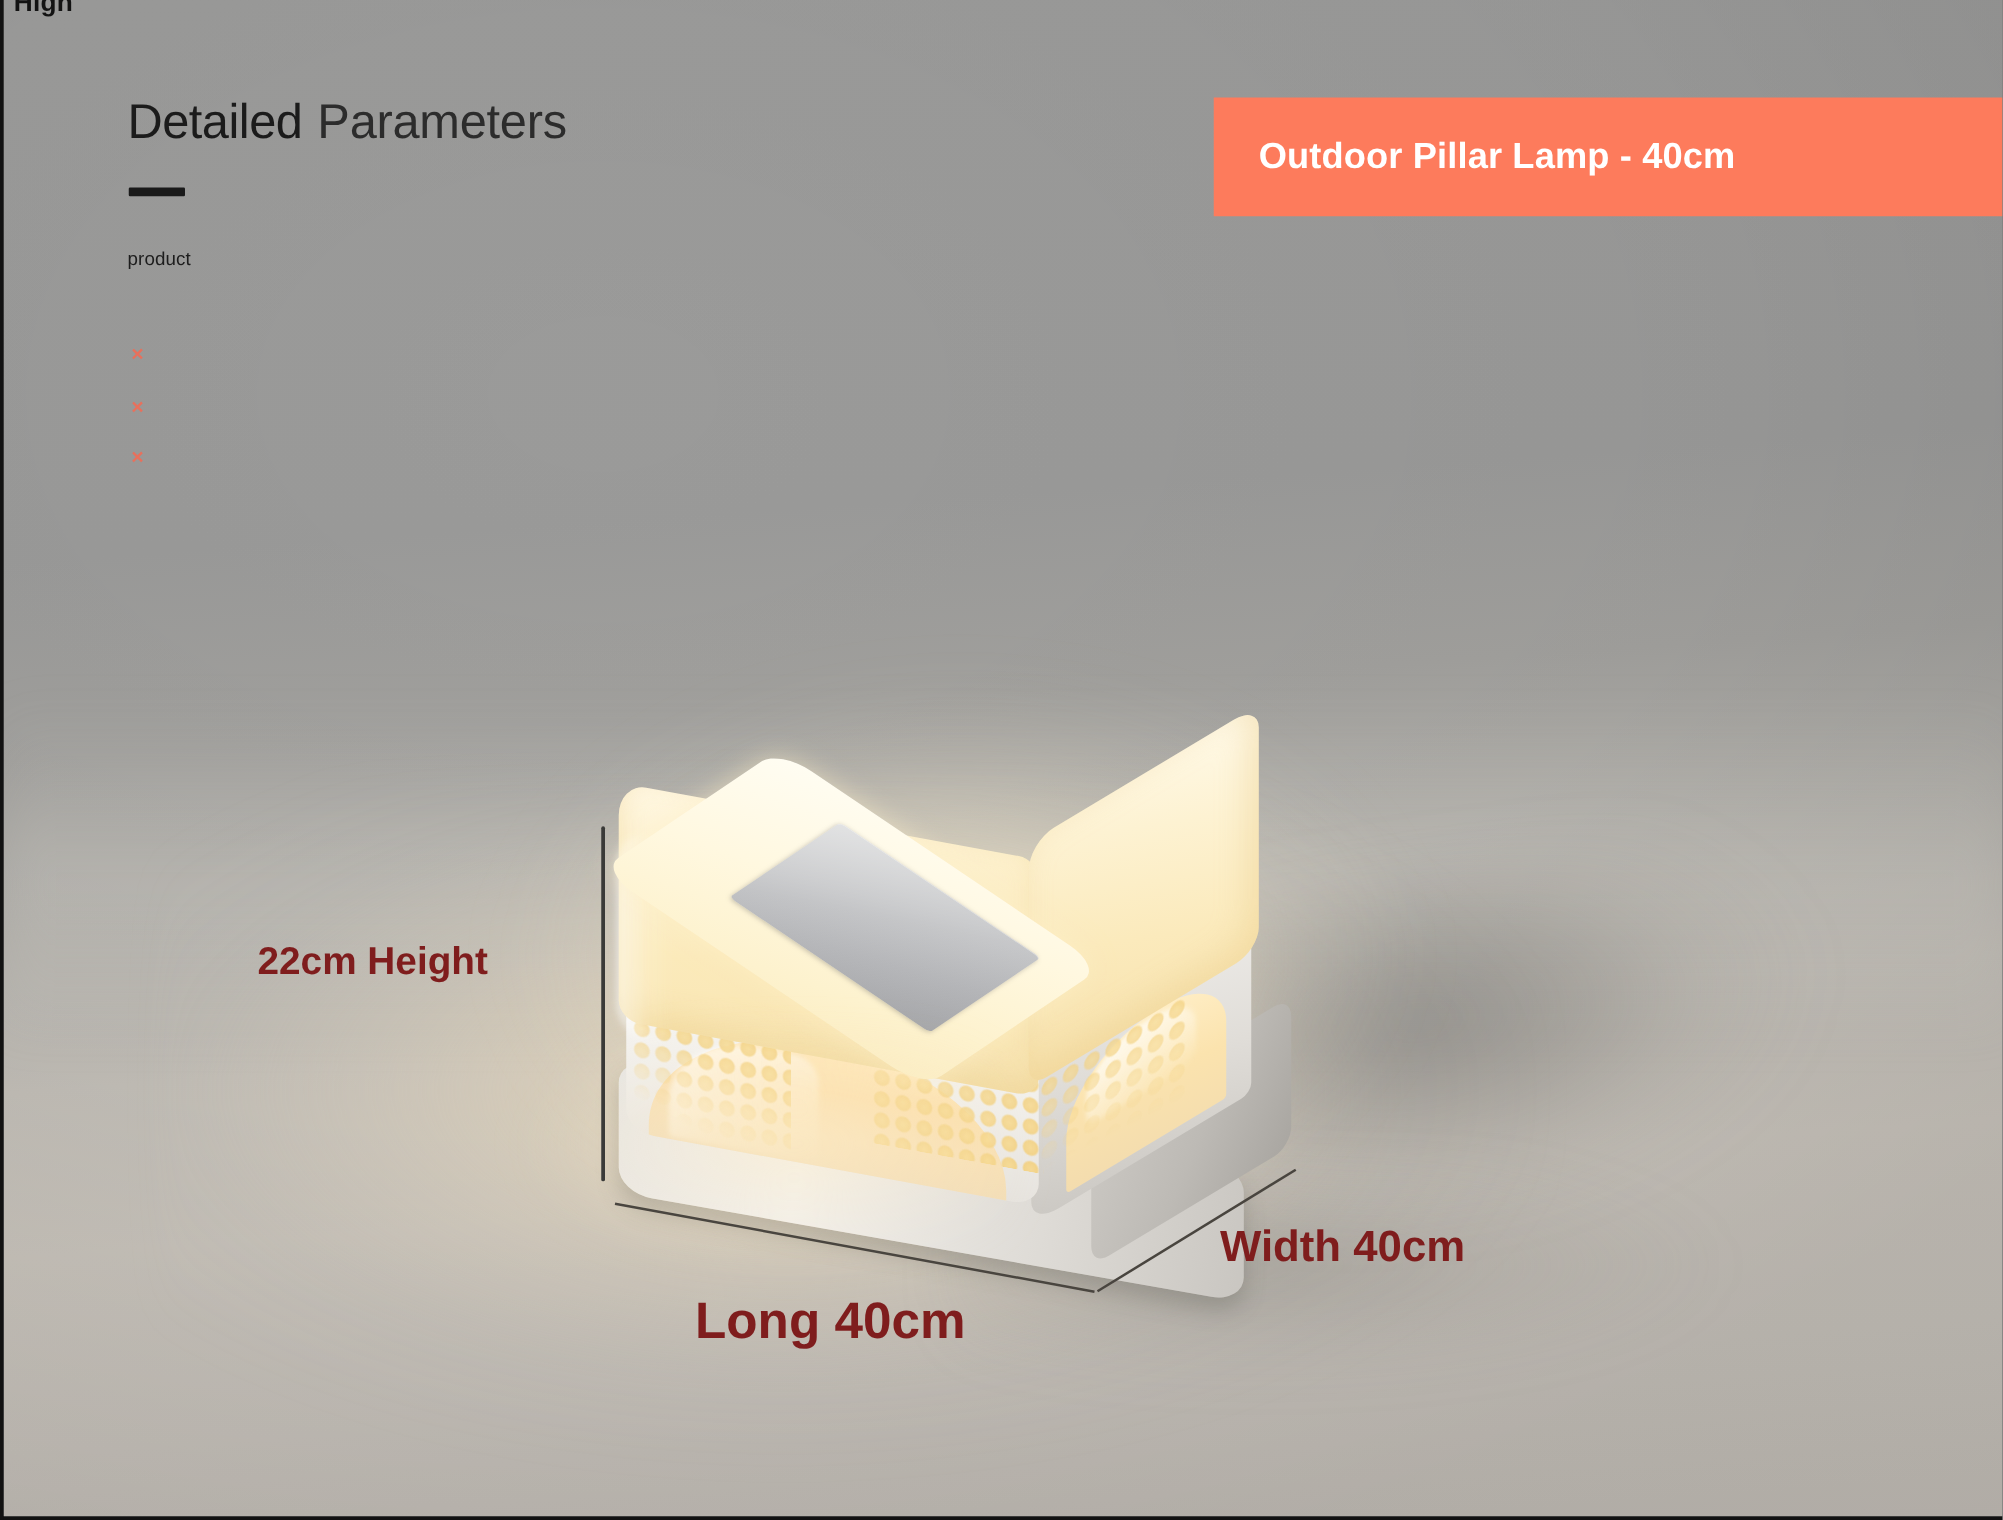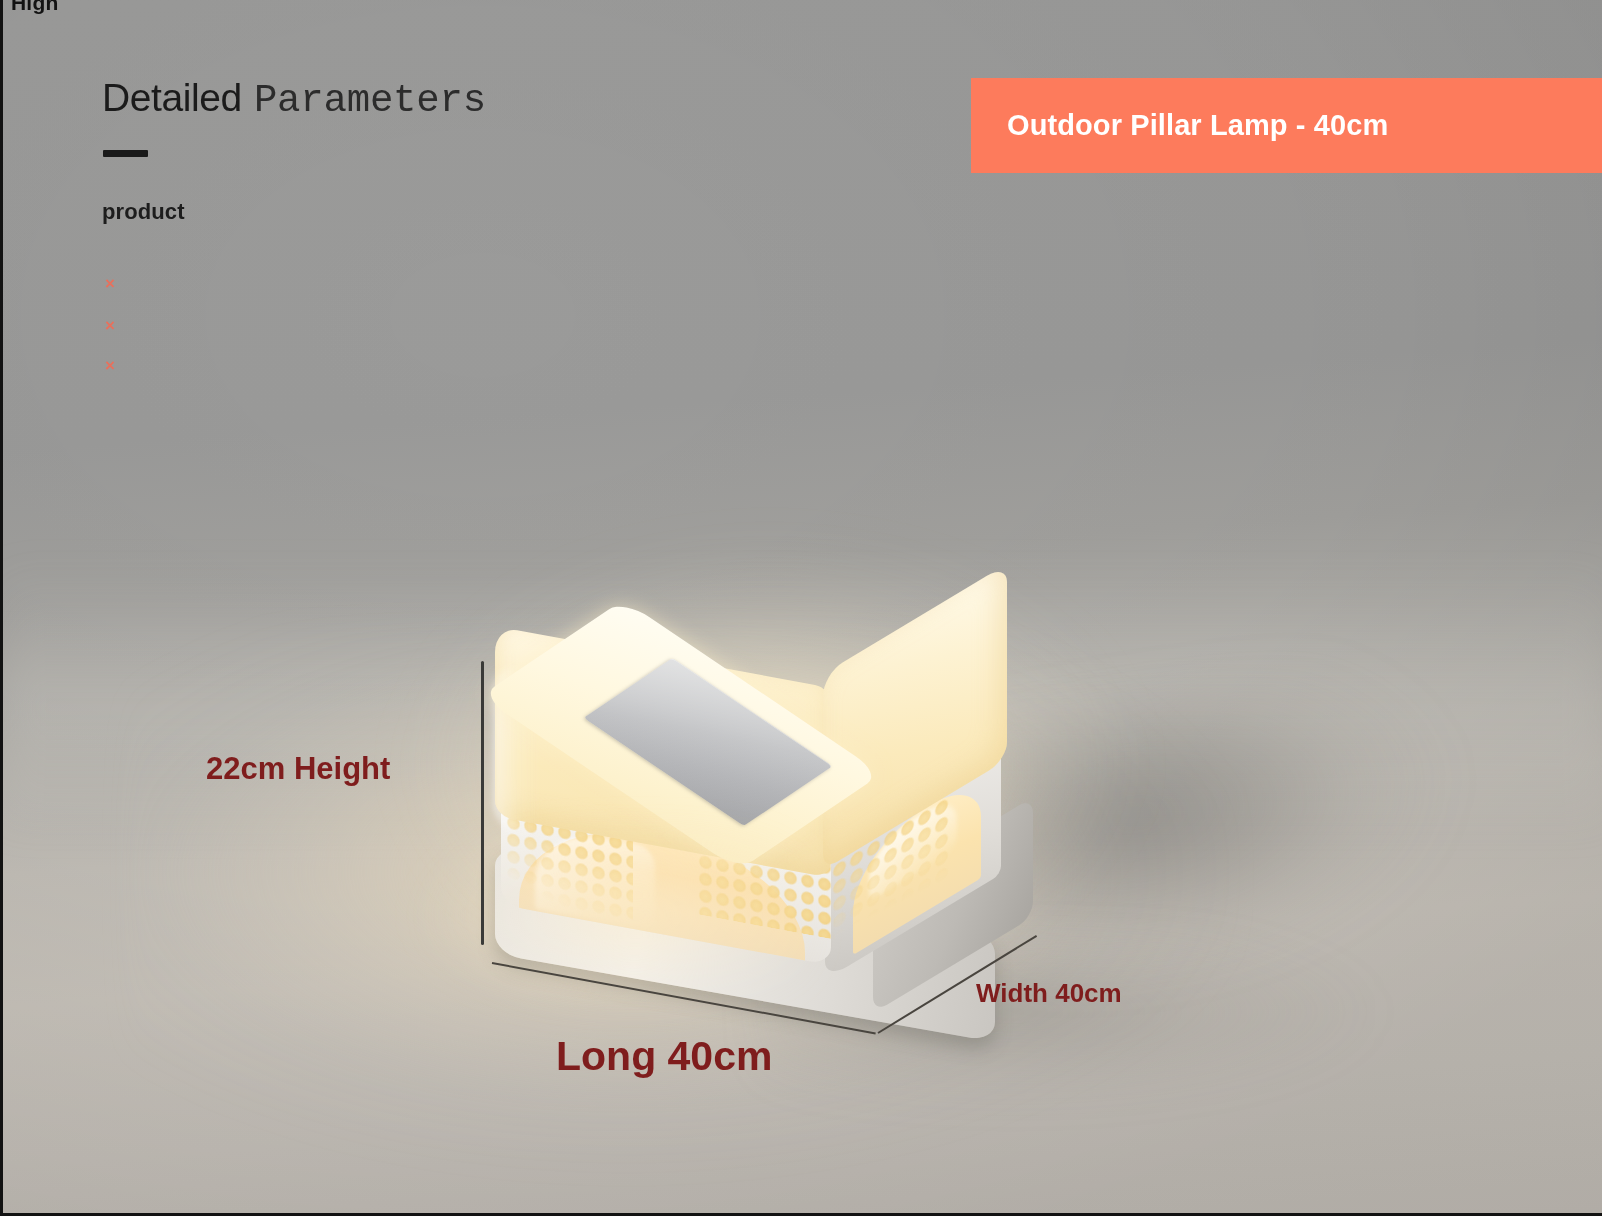--- a/index.html
+++ b/index.html
@@ -128,37 +128,36 @@
     font-weight: 400;
     color: #1b1b1b;
     letter-spacing: -0.4px;
   }
   .heading .h-light {
     font-size: 39px;
     font-weight: 400;
     color: #2c2c2c;
     letter-spacing: -0.2px;
     margin-left: 12px;
-    font-family: Liberation Mono, monospace;
   }
   .rule {
     position: absolute;
     left: 100px;
     top: 150px;
     width: 45px;
     height: 7px;
     background: #1a1a1a;
     border-radius: 1px;
   }
   .subhead {
     position: absolute;
     left: 99px;
     top: 199px;
-    font-size: 22px;
-    font-weight: 700;
+    font-size: 15px;
+    font-weight: 400;
     color: #1d1d1d;
     letter-spacing: 0.1px;
   }
 
   
   .xmark {
     position: absolute;
     font-size: 17px;
     font-weight: 700;
     color: #e8705c;
@@ -218,21 +217,21 @@
   }
 
   .dim-label {
     position: absolute;
     font-weight: 700;
     color: #7f1d1d;
     white-space: nowrap;
   }
   .dim-height-label { left: 203px; top: 751px;  font-size: 31px; }
   .dim-long-label   { left: 553px; top: 1033px; font-size: 41px; }
-  .dim-width-label  { left: 973px; top: 978px;  font-size: 26px; }
+  .dim-width-label  { left: 973px; top: 978px;  font-size: 35px; }
 
   
   .lamp {
     position: absolute;
     left: 470px;
     top: 545px;
     width: 640px;
     height: 470px;
   }
 

